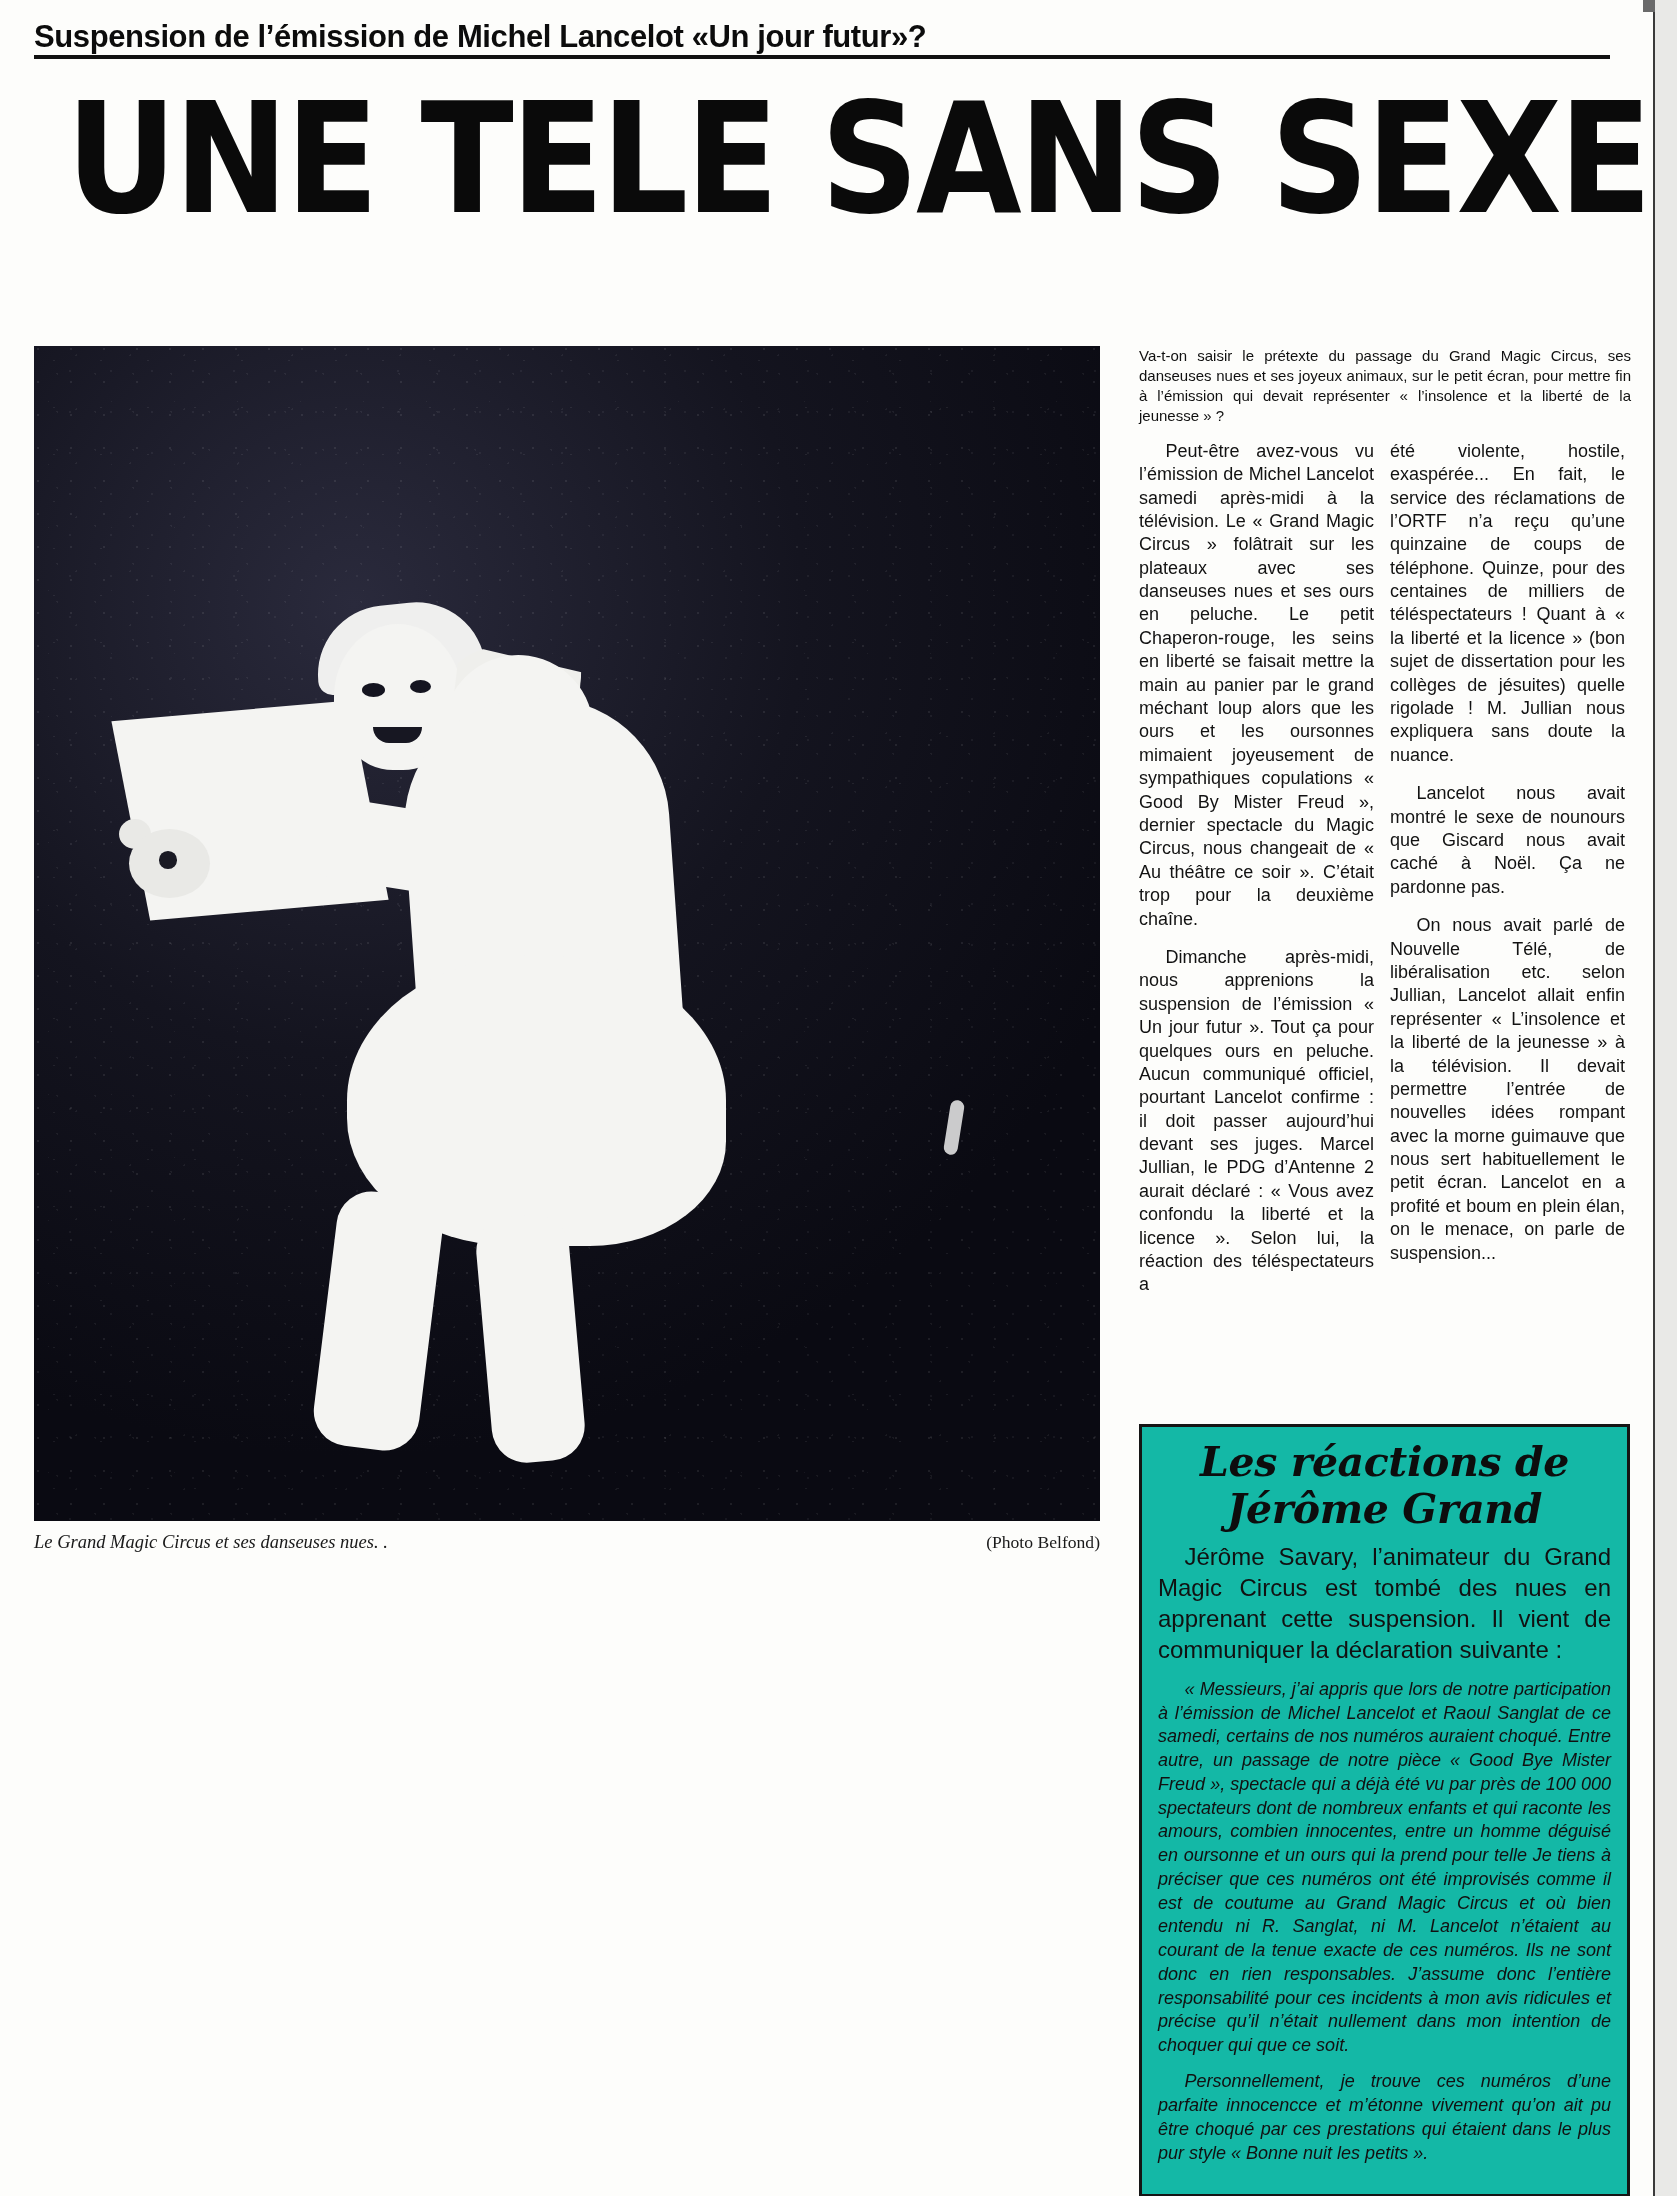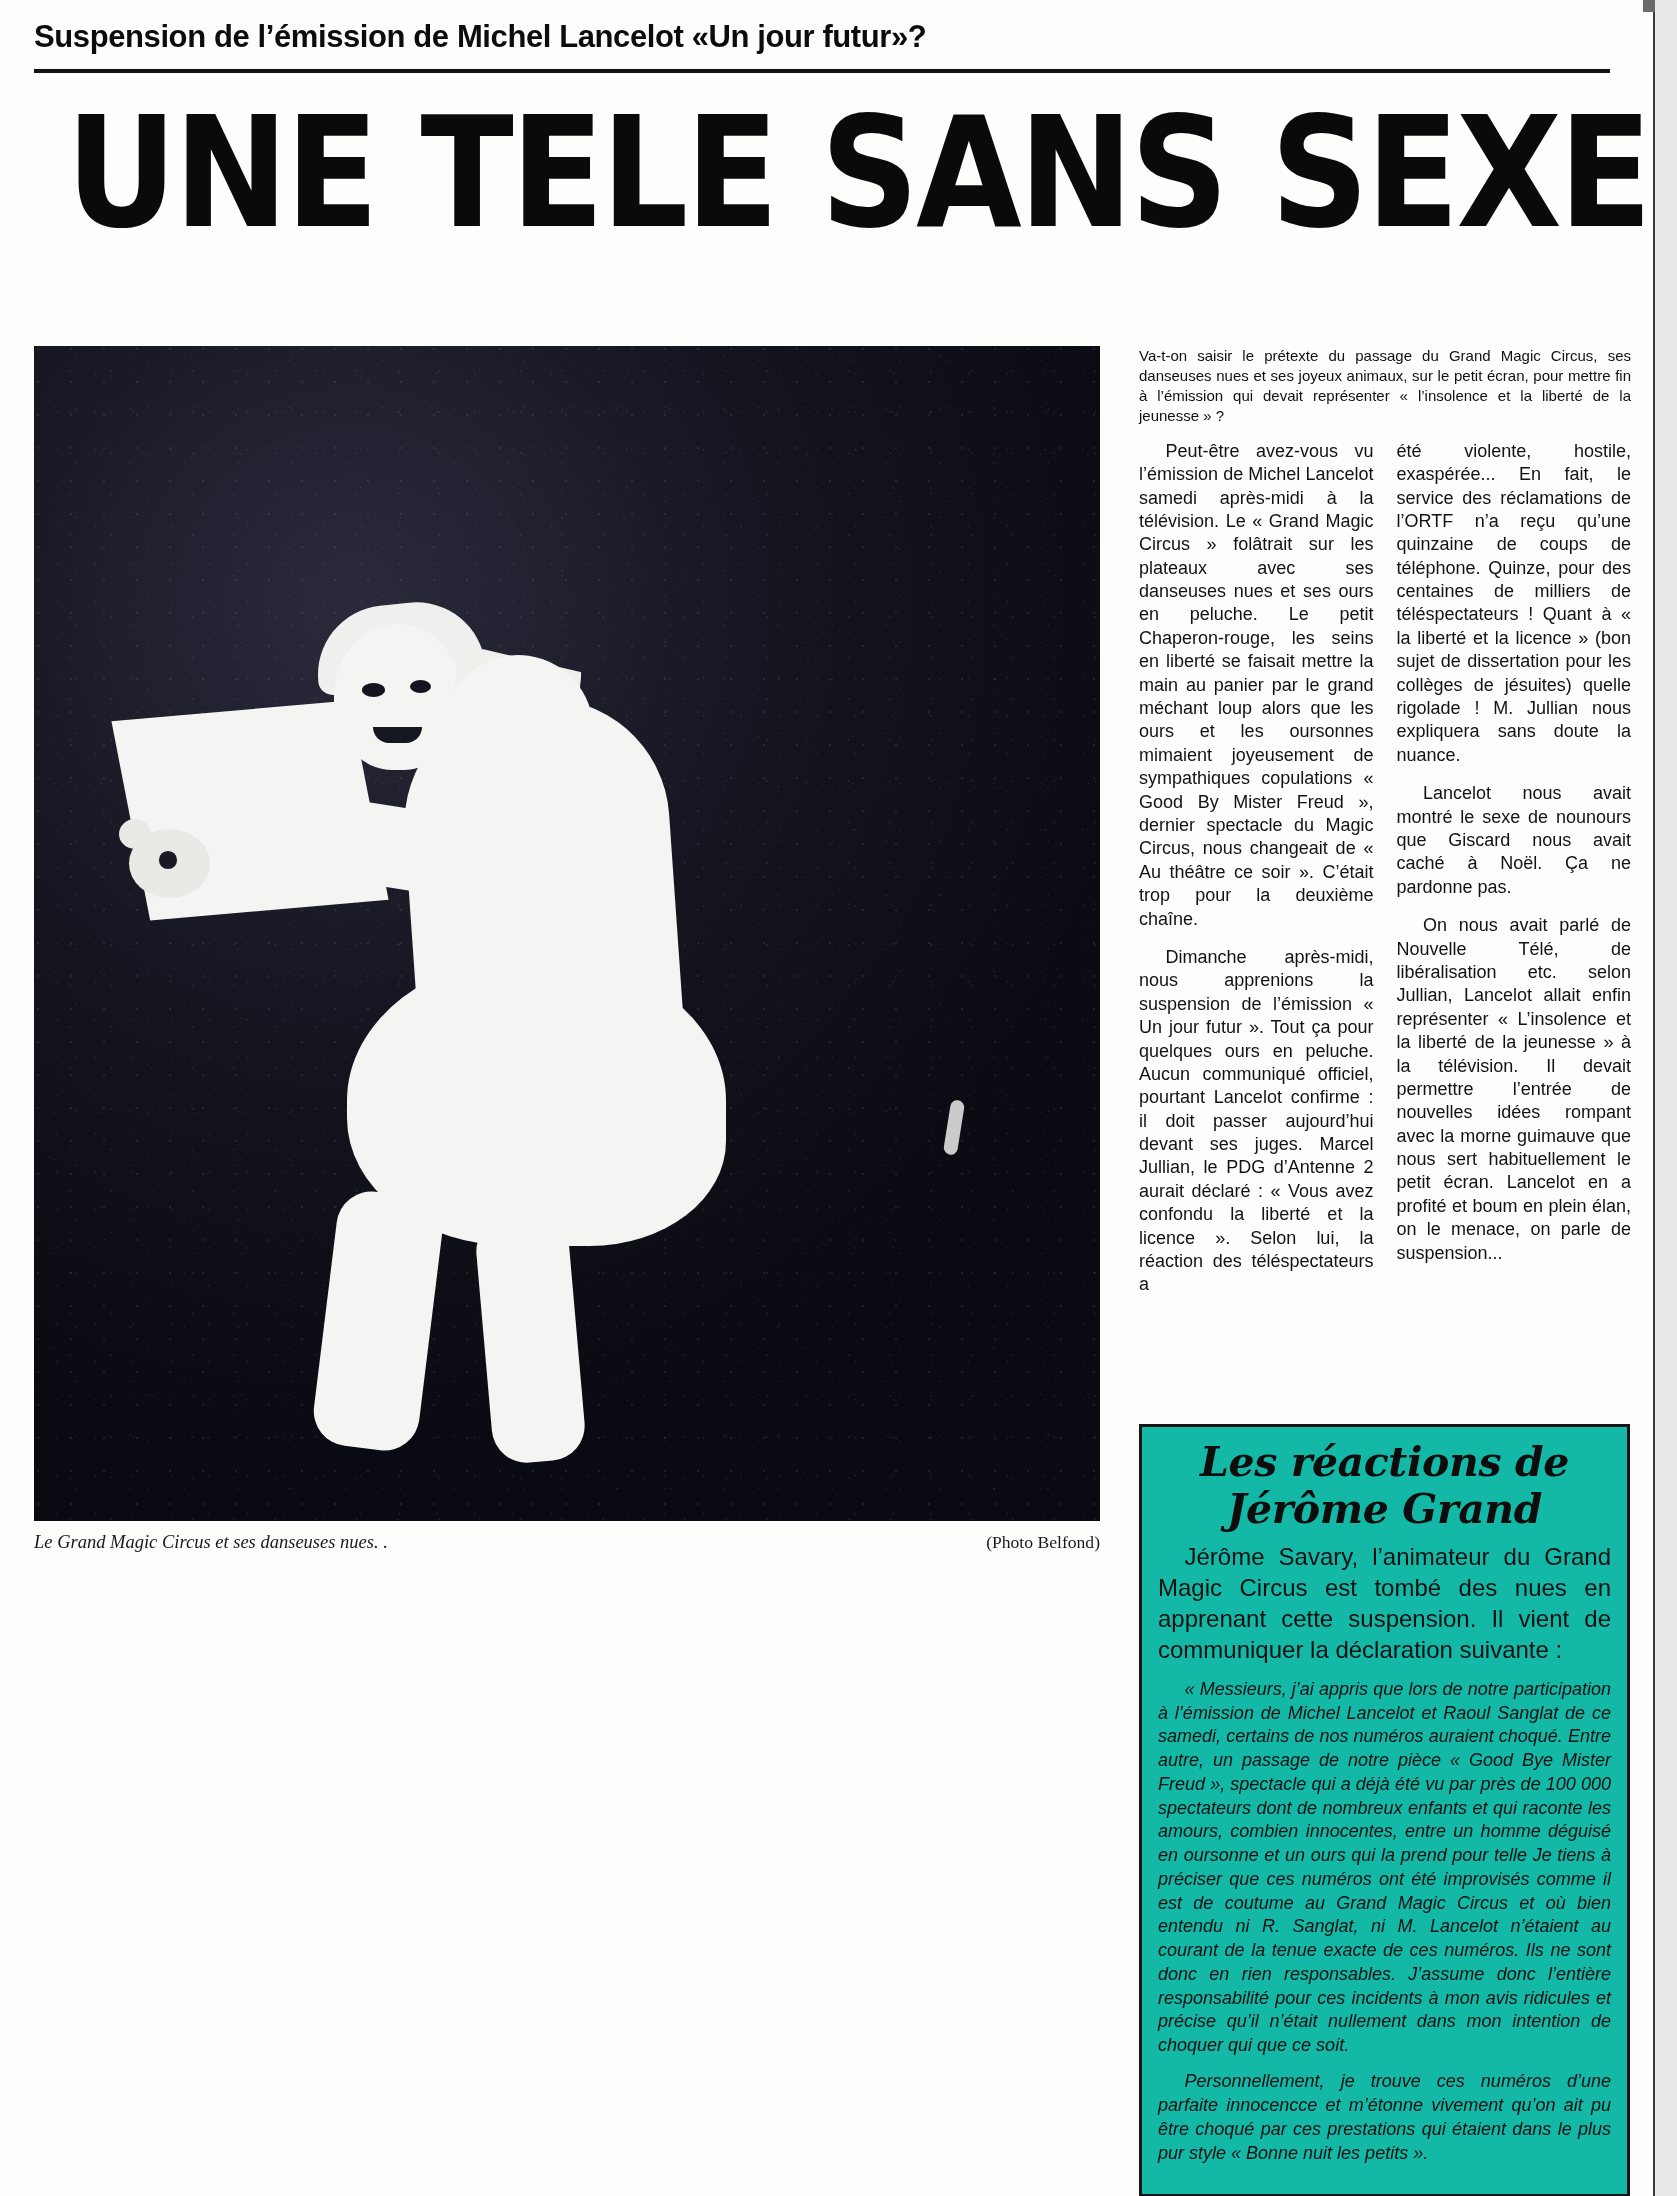--- a/index.html
+++ b/index.html
@@ -43,21 +43,20 @@
     width: 1597px;
   }
 
   
   .kicker {
     font-family: "Liberation Sans", sans-serif;
     font-weight: bold;
     font-size: 31px;
     letter-spacing: -0.4px;
     color: #0c0c0c;
-    padding-bottom: 14px;
     white-space: nowrap;
   }
   .rule-thick {
     border-top: 4.4px solid #111;
     width: 1576px;
   }
 
   
   .headline {
     font-family: "DejaVu Sans", sans-serif;
@@ -258,21 +257,21 @@
     font-family: "Liberation Sans", sans-serif;
     font-size: 15px;
     line-height: 1.33;
     text-align: justify;
     color: #101010;
     margin-bottom: 11px;
   }
 
   .two-col {
     display: flex;
-    gap: 23px;
+    gap: 16px;
     margin-top: 14px;
   }
   .col {
     width: 235px;
     font-family: "Liberation Sans", sans-serif;
     font-size: 18px;
     line-height: 1.30;
     text-align: justify;
     color: #121212;
   }

